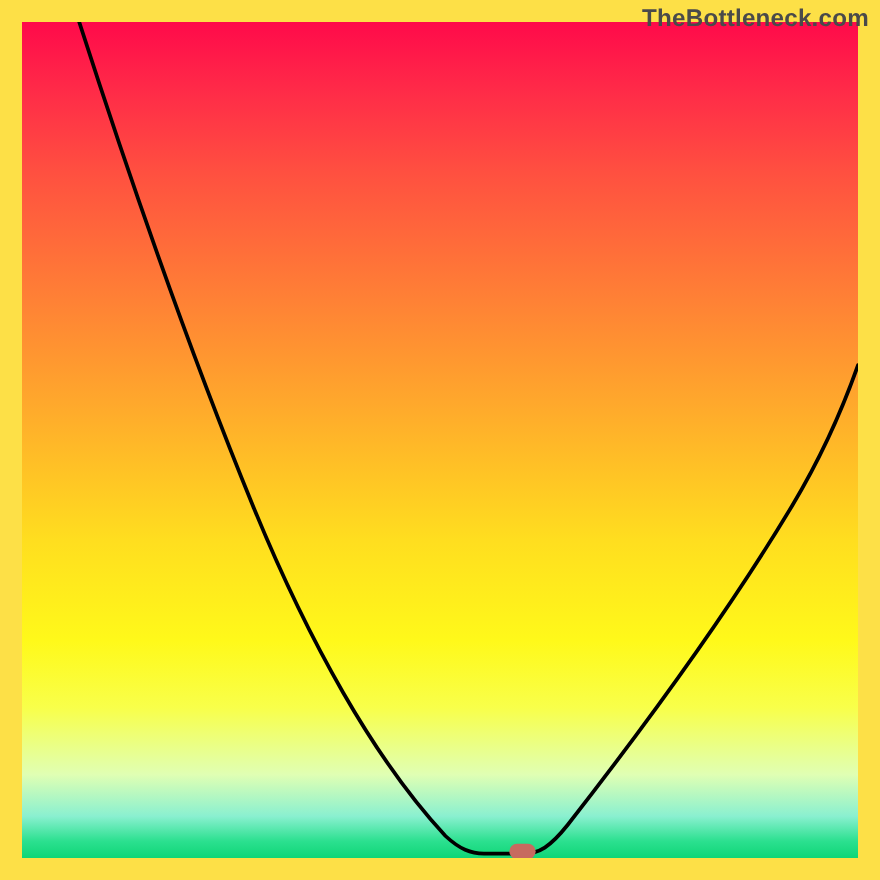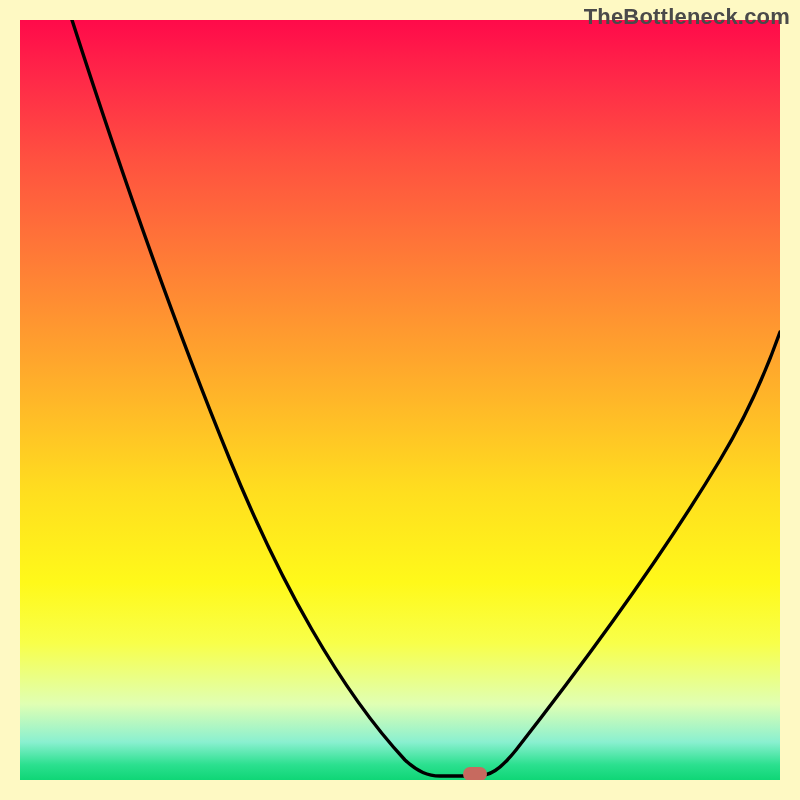--- a/index.html
+++ b/index.html
@@ -8,21 +8,21 @@
     width: 800px;
     height: 800px;
     background: #000;
     overflow: hidden;
     font-family: Arial, Helvetica, sans-serif;
   }
   .frame {
     position: relative;
     width: 800px;
     height: 800px;
-    background: #fef9c3;
+    background: #fde047;
   }
   .watermark {
     position: absolute;
     top: 4px;
     right: 10px;
     color: #4a4a4a;
     font-size: 22px;
     font-weight: 600;
     letter-spacing: 0.2px;
     z-index: 10;

